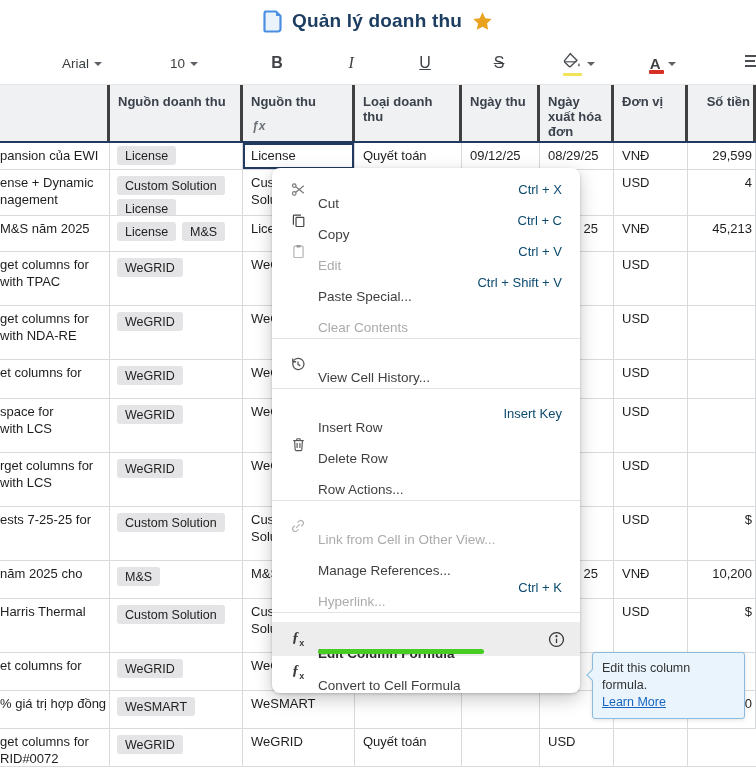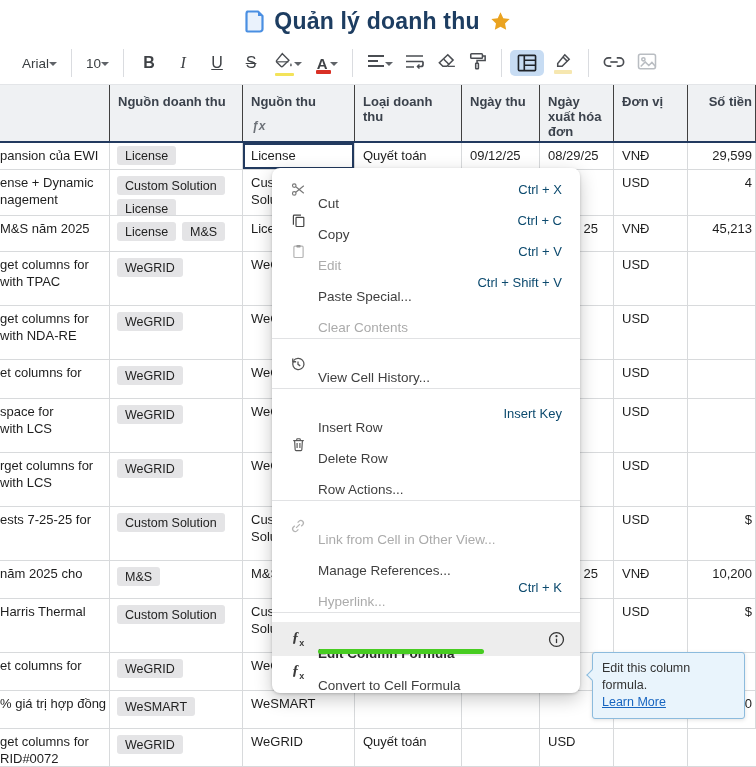--- a/index.html
+++ b/index.html
@@ -2,49 +2,49 @@
 <html><head>
 <meta charset="utf-8">
 <style>
   * { box-sizing: border-box; margin: 0; padding: 0; }
   html,body { width:756px; height:767px; overflow:hidden; background:#fff;
     font-family:"Liberation Sans", sans-serif; }
   .app { position:relative; width:756px; height:767px; background:#fff; overflow:hidden; }
 
   
   .titlebar { height:42px; display:flex; align-items:center; justify-content:center; gap:10px; }
-  .title { font-size:23px; font-weight:700; color:#1d3d61; letter-spacing:.2px; }
+  .title { font-size:19px; font-weight:700; color:#1d3d61; letter-spacing:.2px; }
   .doc-icon svg, .star-icon svg { display:block; }
 
   
   .toolbar { height:43px; display:flex; align-items:center; padding:0 10px 0 16px;
     border-bottom:1px solid #e3e5e8; color:#4a4d52; }
-  .tb-item { display:flex; align-items:center; padding:4px 6px; border-radius:4px;
-    cursor:default; position:relative; }
+  .tb-item { display:flex; align-items:center; gap:5px; padding:4px 6px; border-radius:4px;
+    cursor:default; position:relative;margin-left:40px; }
   .tb-text { font-size:13.5px; color:#3c4043; }
   .caret { width:0; height:0; border-left:4px solid transparent; border-right:4px solid transparent;
     border-top:4.5px solid #5f6368; margin-top:1px; }
   .tb-sep { width:1px; height:28px; background:#dadce0; margin:0 8px; }
   .tb-glyph { font-size:16px; color:#3f4246; width:22px; text-align:center; }
   .b { font-weight:800; }
   .i { font-style:italic; font-family:"Liberation Serif", serif; }
   .u { text-decoration:underline; }
   .s { text-decoration:line-through; }
   .colorbar { position:absolute; left:7px; bottom:2px; width:18px; height:3.5px; border-radius:1px; }
   .tb-icon { width:34px; display:flex; flex-direction:column; align-items:center; justify-content:center;
     padding:4px 0; border-radius:5px; position:relative; }
   .tb-icon.active { background:#c7dcf3; }
   .tb-icon svg { display:block; }
   .mini-gap { width:2px; }
 
   
   .sheet { position:absolute; top:85px; left:0; width:756px; bottom:0; }
   .grid-row, .grid-head { display:grid; grid-template-columns:110px 133px 112px 107px 78px 74px 74px 68px; }
   .grid-head { height:58px; background:#eff1f3; border-bottom:2px solid #223a5f; }
-  .hcell { border-right:1px solid #404040; padding:9px 8px 0 8px; font-size:13px; font-weight:700;
+  .hcell { border-right:3px solid #404040; padding:9px 8px 0 8px; font-size:13px; font-weight:700;
     color:#3b424c; line-height:15px; position:relative; }
   .hcell.first { padding:0; }
   .hcell .fx-mark { position:absolute; left:9px; bottom:7px; font-size:12px; color:#6d7278;
     font-style:italic; font-weight:600; }
   .hcell.num { text-align:right; padding-right:3px; }
   .rows {}
   .grid-row { border-bottom:1px solid #d8dadc; background:#fff; }
   .cell { border-right:1px solid #d8dadc; padding:5px 8px; font-size:13px; color:#1e1e1e;
     line-height:16.5px; overflow:hidden; position:relative; }
   .cell.desc { padding:5px 2px 5px 0; white-space:pre-line; }

